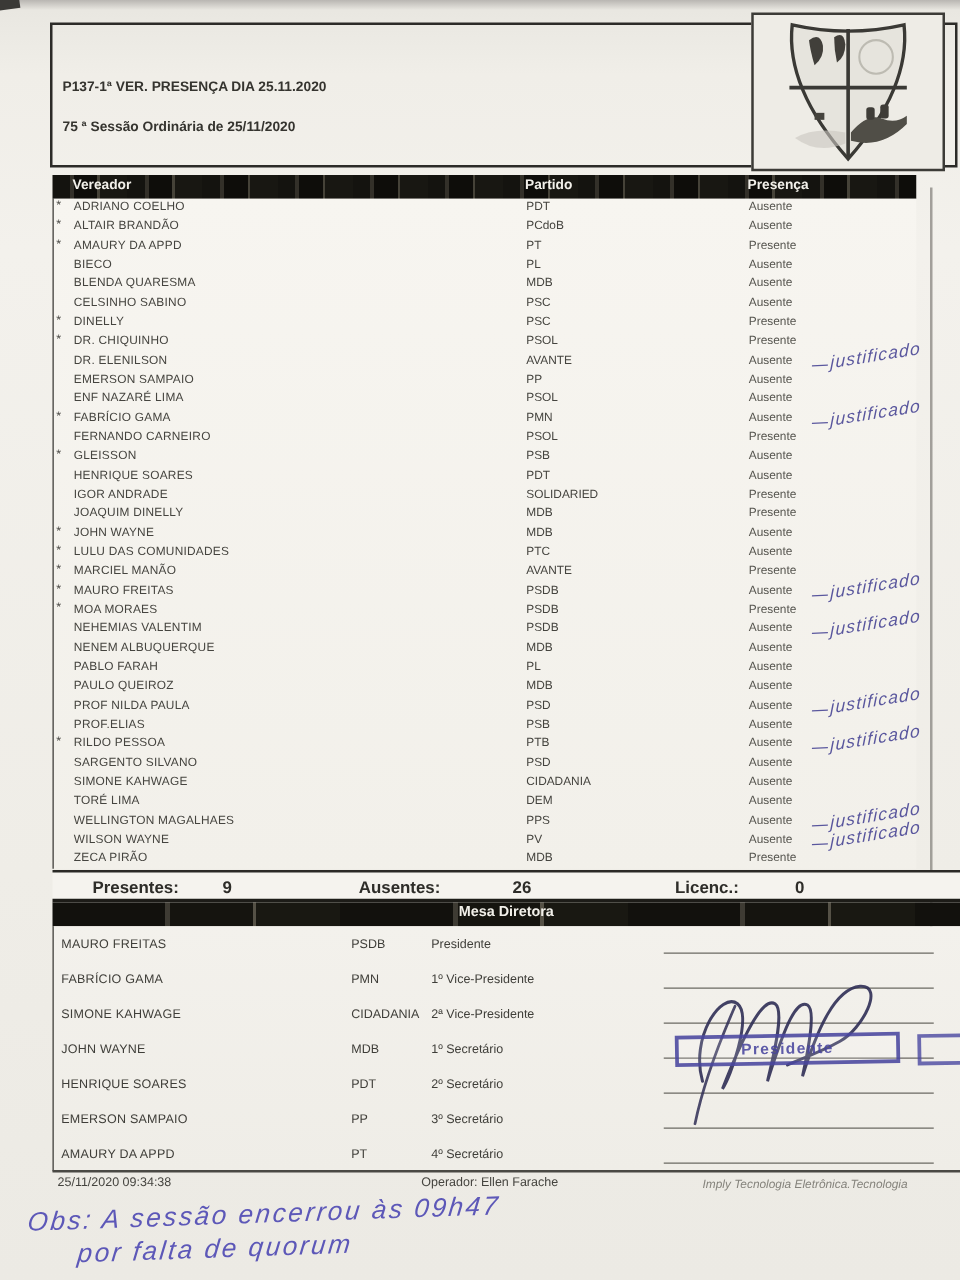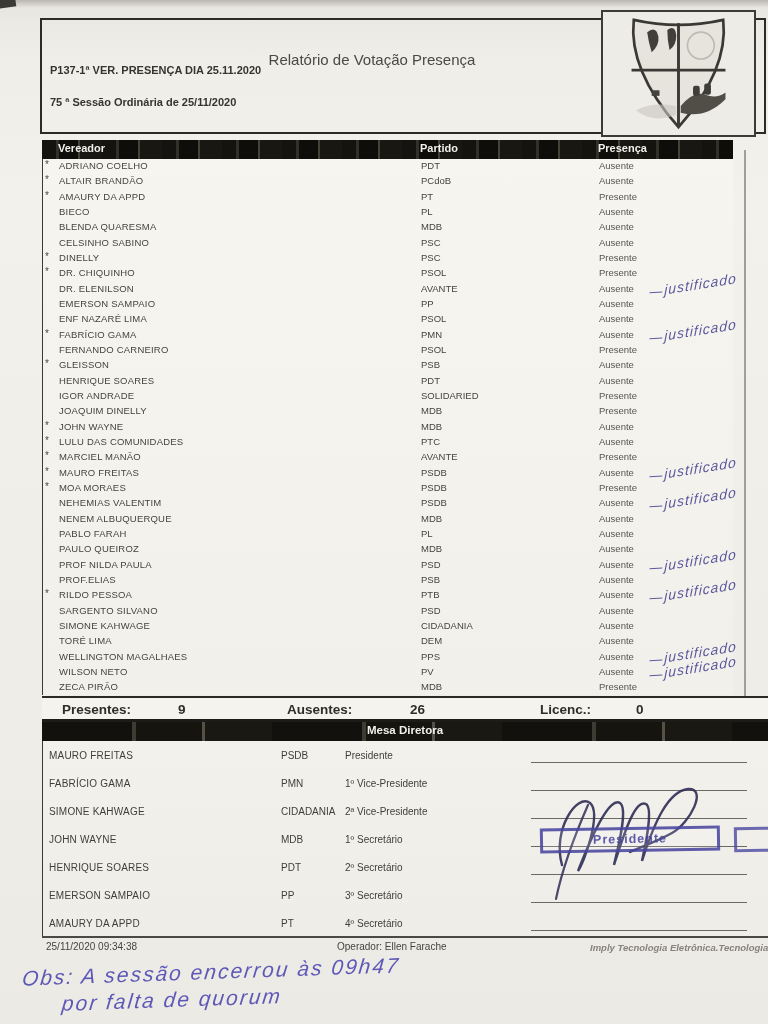--- a/index.html
+++ b/index.html
@@ -40,21 +40,21 @@
   .row .annotation{position:absolute;left:606px;top:-5px;font-size:14px;font-style:italic;color:#3f3c90;
     transform:rotate(-9deg) skewX(-10deg);letter-spacing:1px;white-space:nowrap;opacity:.85;}
   .row .annotation::before{content:"";display:inline-block;width:13px;border-top:1.6px solid #3f3c90;margin-right:2px;vertical-align:middle;transform:rotate(6deg);}
 
   
   .fold-line{position:absolute;left:744px;top:150px;width:1.5px;height:786px;background:#8d8b86;opacity:.8;}
 
   
   .summary{position:absolute;left:42px;top:696px;width:726px;height:26px;border-top:2px solid #2b2a26;border-bottom:3px solid #1d1c18;box-sizing:border-box;background:#f5f3ee;}
   .summary span{position:absolute;top:4px;font-size:13.5px;font-weight:bold;color:#2e2d29;}
-  .s-pl{left:20px;} .s-pv{left:136px;} .s-al{left:245px;} .s-av{left:368px;} .s-ll{left:498px;} .s-lv{left:594px;}
+  .s-pl{left:32px;} .s-pv{left:136px;} .s-al{left:245px;} .s-av{left:368px;} .s-ll{left:498px;} .s-lv{left:594px;}
 
   
   .mesa-bar{position:absolute;left:42px;top:722px;width:726px;height:19px;
     background:repeating-linear-gradient(90deg,#12110d 0 90px,#3e3b33 90px 94px,#15140f 94px 160px,#555146 160px 163px,#191812 163px 230px);}
   .mesa-bar span{position:absolute;left:0;right:0;top:2px;text-align:center;font-size:11.5px;font-weight:bold;color:#f2f0ea;}
 
   
   .mesa-wrap{position:absolute;left:42px;top:741px;width:726px;height:196px;border-left:1.5px solid #3a3934;background:linear-gradient(180deg,#f3f1ec,#efede7);}
   .mesa-row{position:relative;height:28px;}
   .mesa-row .name{position:absolute;left:6px;top:9px;font-size:10px;color:#3f3e39;letter-spacing:.2px;}
@@ -66,35 +66,34 @@
   .stamp{position:absolute;left:540px;top:827px;width:180px;height:25px;border:3px solid #4a47a0;box-sizing:border-box;
     color:#4a47a0;font-size:12.5px;font-weight:bold;text-align:center;line-height:19px;letter-spacing:1px;
     transform:rotate(-1deg);opacity:.88;background:rgba(255,255,255,.15);}
   .stamp2{position:absolute;left:734px;top:827px;width:40px;height:25px;border:3px solid #4a47a0;box-sizing:border-box;opacity:.8;transform:rotate(-1deg);}
   .signature-svg{position:absolute;left:532px;top:775px;width:210px;height:130px;}
 
   
   .footer{position:absolute;left:42px;top:936px;width:726px;border-top:2.5px solid #4a4944;height:20px;}
   .f-ts{position:absolute;left:4px;top:3px;font-size:10px;color:#45443f;}
   .f-op{position:absolute;left:278px;top:3px;font-size:10px;color:#45443f;margin-left:17px;}
-  .f-vendor{position:absolute;left:548px;top:4px;font-size:9.5px;font-style:italic;color:#85837c;white-space:nowrap;font-weight:bold;}
+  .f-vendor{position:absolute;left:520px;top:4px;font-size:9.5px;font-style:italic;color:#85837c;white-space:nowrap;}
 
   
   .hand{font-style:italic;color:#5d58b8;letter-spacing:2px;}
   .note1{position:absolute;left:22px;top:960px;font-size:21px;transform:rotate(-2deg) skewX(-8deg);}
   .note2{position:absolute;left:62px;top:988px;font-size:21px;transform:rotate(-2deg) skewX(-8deg);}
 </style>
 </head>
 <body>
 
 <div class="sheet"></div>
 <div class="corner-mark"></div>
 
 <div class="header-box">
-  <div class="doc-subtitle">Relatório de Votação Presença</div>
   <div class="report-line">P137-1ª VER. PRESENÇA DIA 25.11.2020</div>
   <div class="session-line">75 ª Sessão Ordinária de 25/11/2020</div>
 </div>
 
 <div class="crest-box">
   <svg viewBox="0 0 100 110" xmlns="http://www.w3.org/2000/svg">
     <path d="M10,7 Q50,16 90,7 Q95,52 50,103 Q5,52 10,7 Z" fill="#e6e4dd" stroke="#3a3935" stroke-width="2.4"></path>
     <line x1="50" y1="10" x2="50" y2="101" stroke="#3a3935" stroke-width="2.6"></line>
     <line x1="8" y1="52" x2="92" y2="52" stroke="#3a3935" stroke-width="2.6"></line>
     <path d="M22,18 q8,-6 10,4 q1,8 -6,14 q-3,-10 -4,-18" fill="#413f3a"></path>
@@ -374,21 +373,21 @@
   <div class="row">
     <span class="star"></span>
     <span class="name">WELLINGTON MAGALHAES</span>
     <span class="party">PPS</span>
     <span class="presence">Ausente</span>
     <span class="annotation hand">justificado</span>
   </div>
 
   <div class="row">
     <span class="star"></span>
-    <span class="name">WILSON NETO</span>
+    <span class="name">WILSON WAYNE</span>
     <span class="party">PV</span>
     <span class="presence">Ausente</span>
     <span class="annotation hand">justificado</span>
   </div>
 
   <div class="row">
     <span class="star"></span>
     <span class="name">ZECA PIRÃO</span>
     <span class="party">MDB</span>
     <span class="presence">Presente</span>

